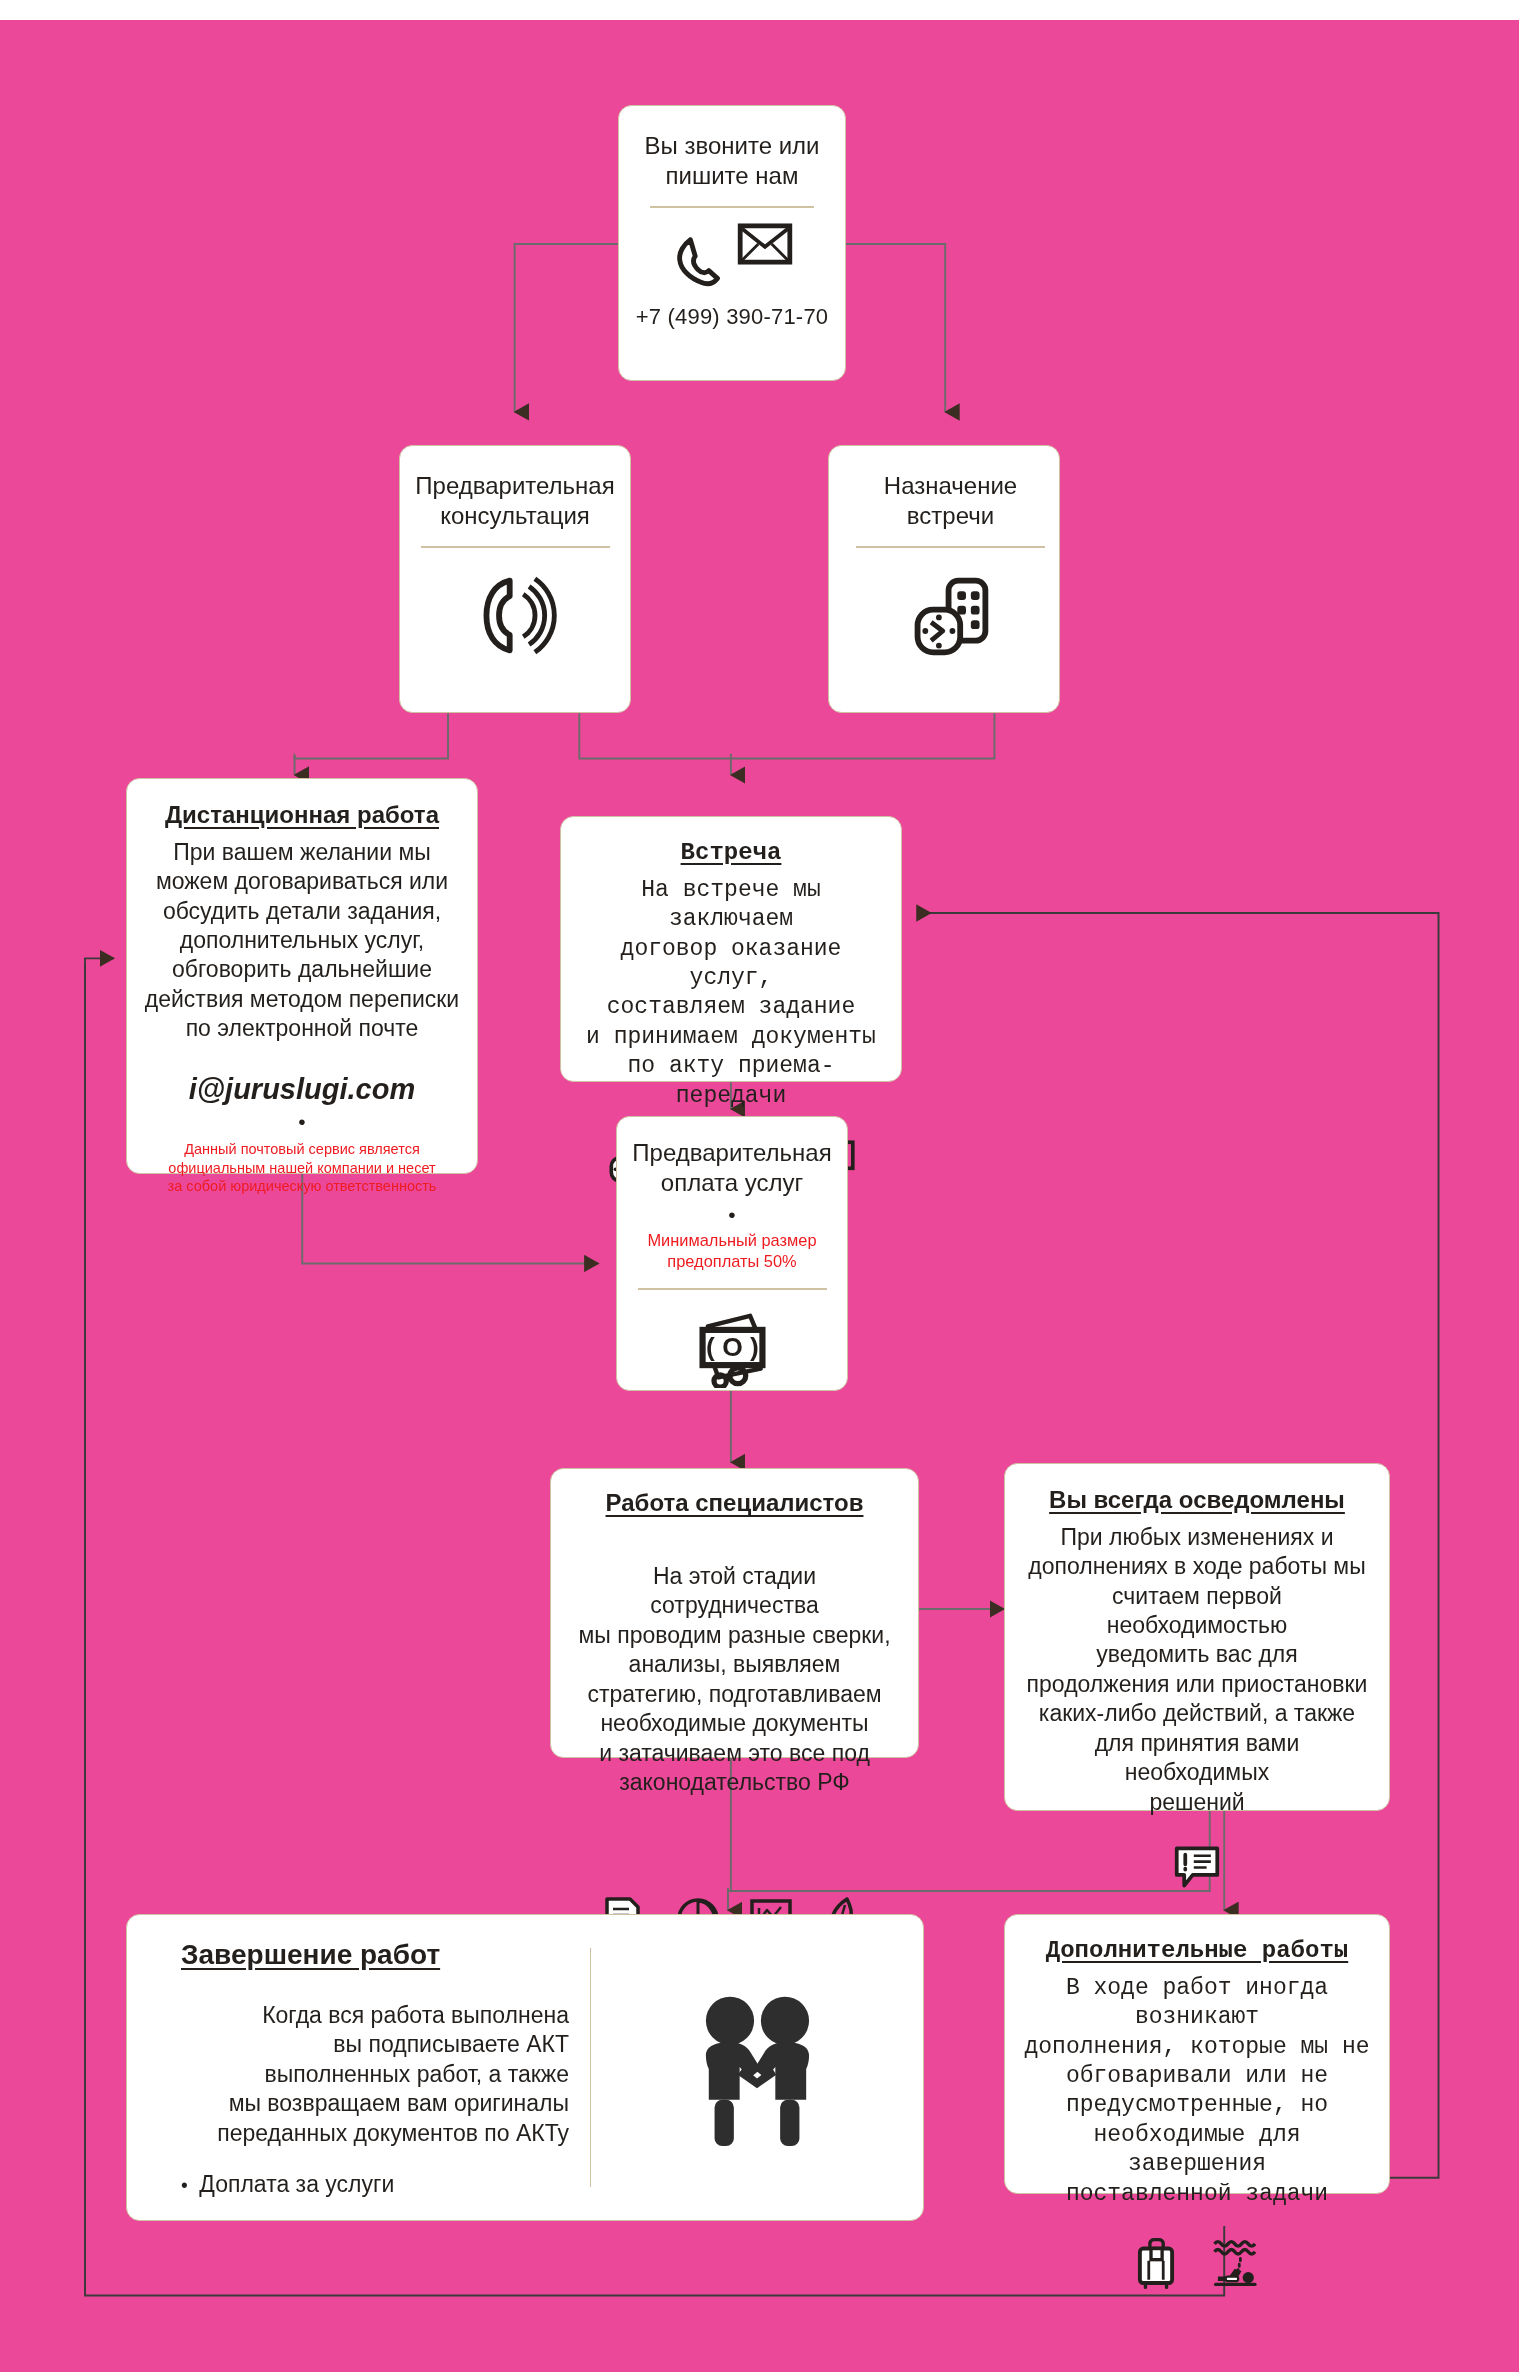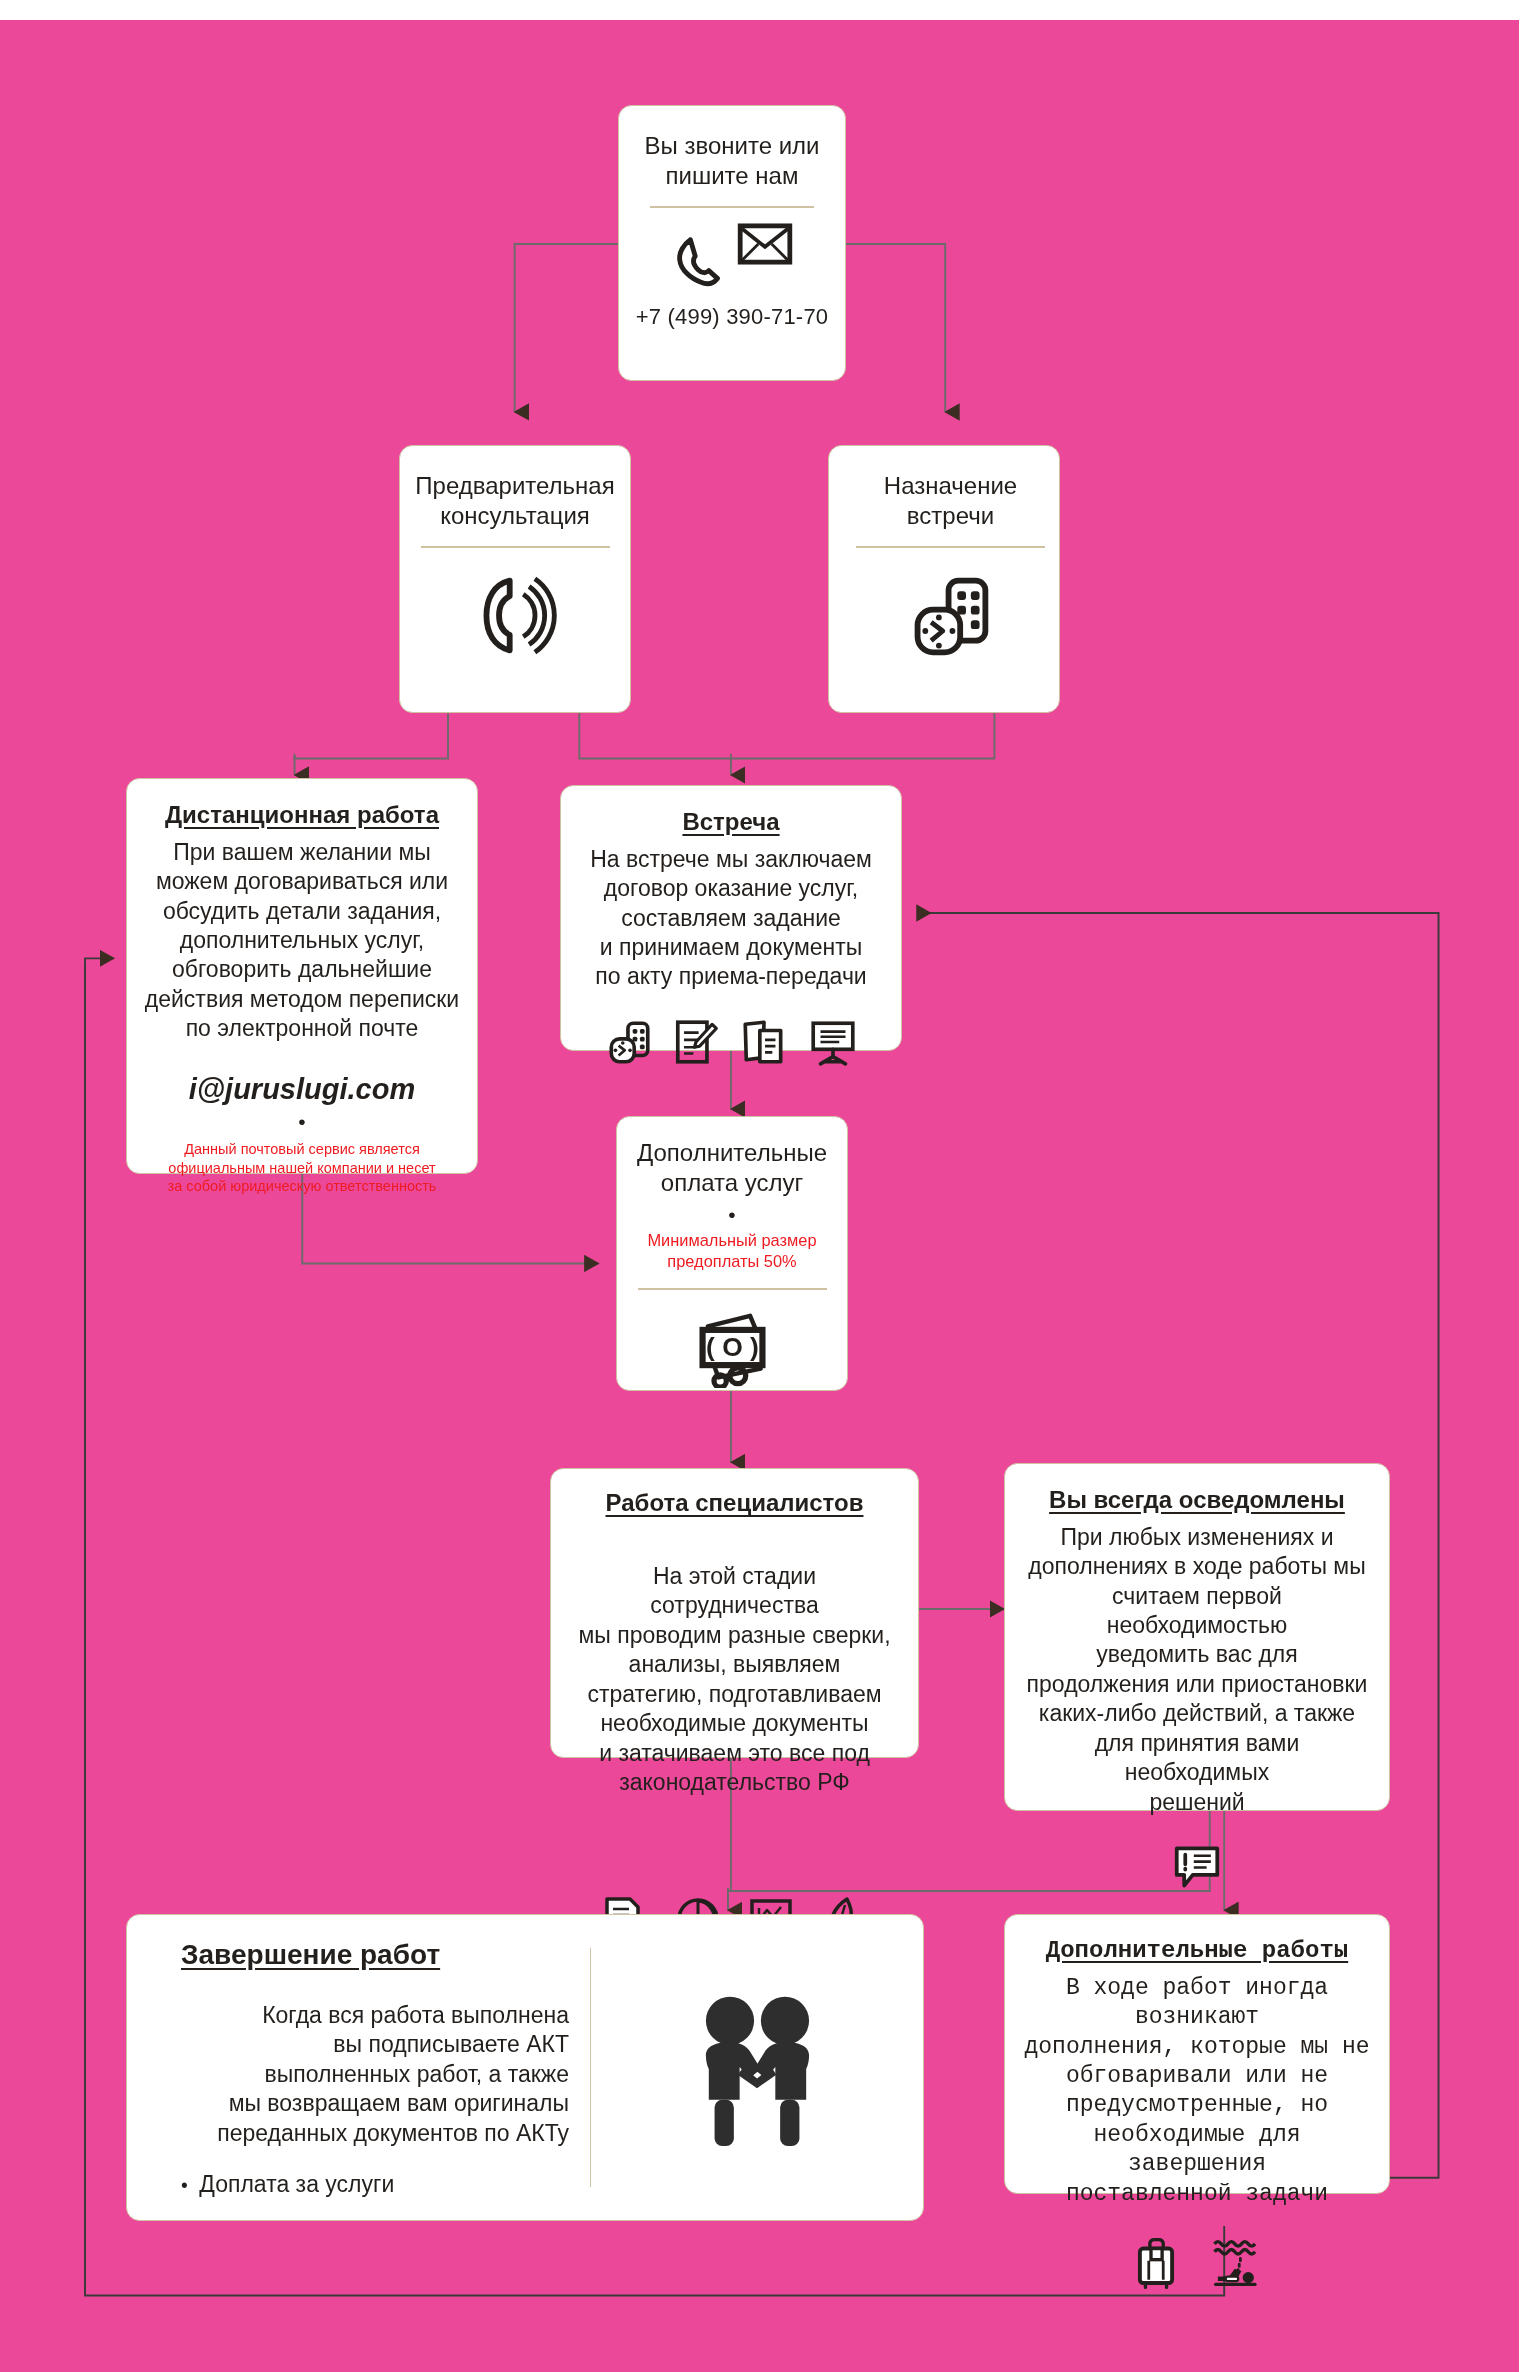--- a/index.html
+++ b/index.html
@@ -257,21 +257,21 @@
 действия методом переписки
 по электронной почте</div>
     <div class="rule" style="width:301px;"></div>
     <div class="email" style="margin-top:13.5px;">i@juruslugi.com</div>
     <div class="dot" style="margin-top:9.7px;">•</div>
     <div class="red-note" style="margin-top:9.7px;">Данный почтовый сервис является
 официальным нашей компании и несет
 за собой юридическую ответственность</div>
   </div>
 
-  <div class="node" style="left:560px; top:765px; width:342px; height:266px;">
+  <div class="node" style="left:560px; top:796px; width:342px; height:266px;font-family:Liberation Mono, monospace;">
     <div class="node-title heavy" style="padding-top:21px;">Встреча</div>
     <div class="node-body">На встрече мы заключаем
 договор оказание услуг,
 составляем задание
 и принимаем документы
 по акту приема-передачи</div>
     <div class="rule" style="width:299px;"></div>
     <div class="icon-row" style="margin-top:9.7px; gap:17.4px;">
       <span>
         <svg class="gi" width="52" height="50" viewBox="0 0 96 96">
@@ -306,21 +306,21 @@
         <svg class="gi" width="52" height="50" viewBox="0 0 96 96">
           <rect x="10" y="12" width="76" height="50" fill="none" stroke="#231f1c" stroke-width="7"></rect>
           <path d="M24 28 H72 M24 38 H72 M24 48 H60" stroke="#231f1c" stroke-width="5"></path>
           <path d="M48 62 L48 76 M48 76 L24 90 M48 76 L72 90 M32 86 H64" stroke="#231f1c" stroke-width="7" fill="none" stroke-linecap="round"></path>
         </svg>
       </span>
     </div>
   </div>
 
   <div class="node" style="left:616px; top:1096px; width:232px; height:275px;">
-    <div class="node-title plain" style="padding-top:21px;">Дополнительные
+    <div class="node-title plain" style="padding-top:21px;">Предварительная
 оплата услуг</div>
     <div class="dot" style="margin-top:9.7px;">•</div>
     <div class="red-note big" style="margin-top:7.7px;">Минимальный размер
 предоплаты 50%</div>
     <div class="rule" style="width:189px;"></div>
     <div class="icon-row" style="margin-top:17.4px;">
       <span>
         <svg class="gi" width="89" height="81" viewBox="0 0 100 92">
           <path d="M22 22 L70 10 L80 34 L30 46 Z" fill="#fff" stroke="#231f1c" stroke-width="5" stroke-linejoin="round"></path>
           <path d="M26 58 L74 48 L82 70 L34 80 Z" fill="#fff" stroke="#231f1c" stroke-width="5" stroke-linejoin="round"></path>

